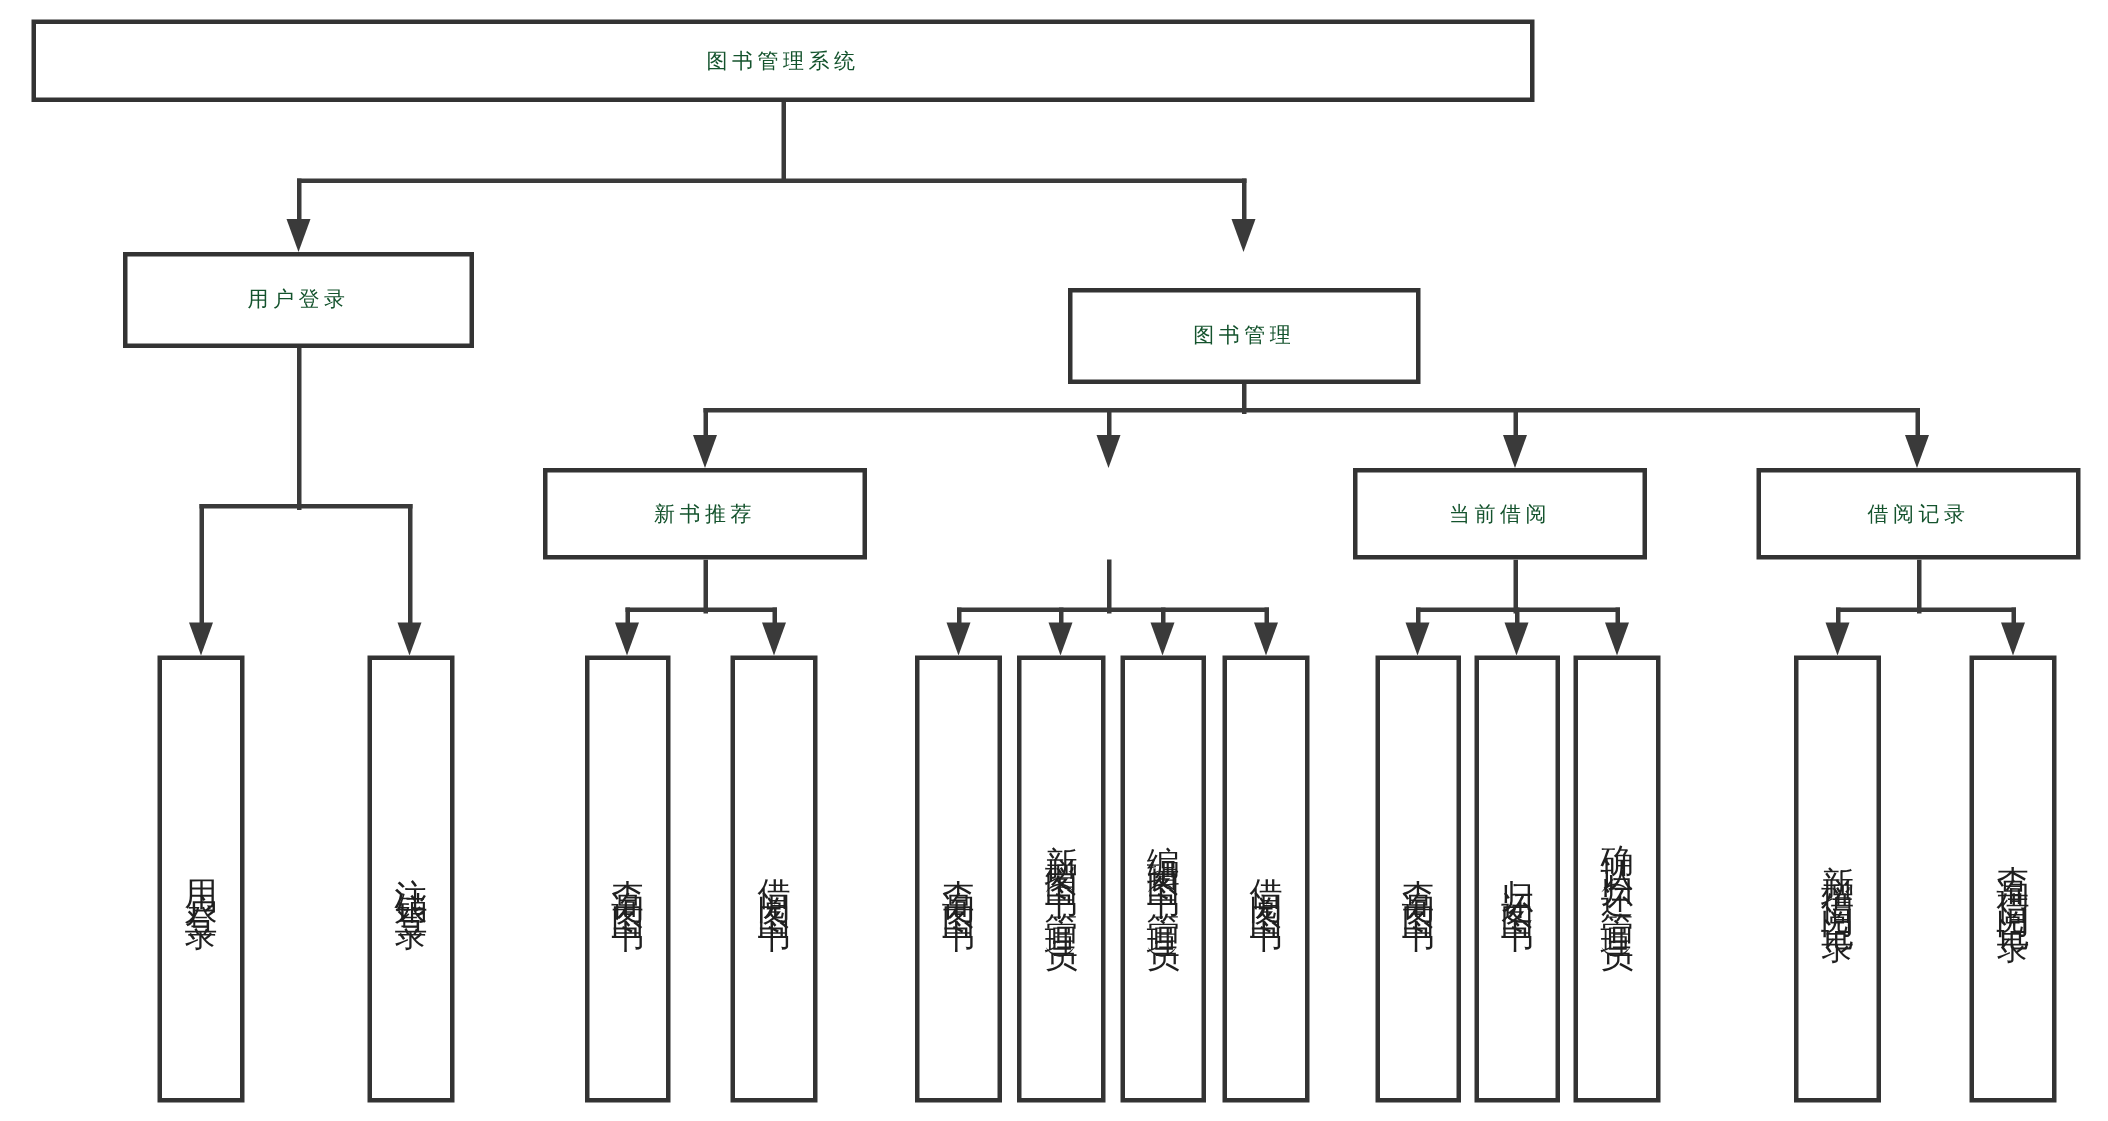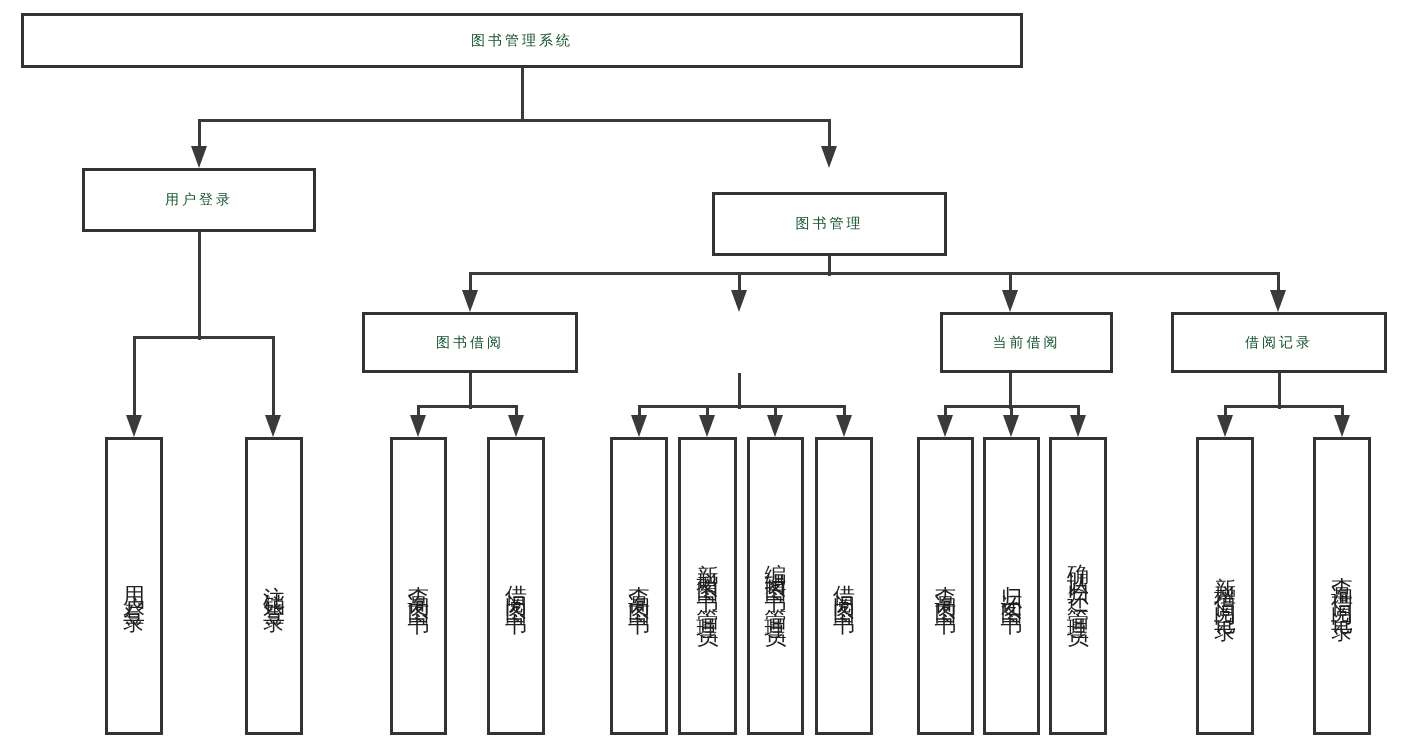--- a/index.html
+++ b/index.html
@@ -39,23 +39,23 @@
   </div>
 
   <div class="box" style="left:82px;top:168px;width:234px;height:64px;">
     <span class="hlabel">用户登录</span>
   </div>
   <div class="box" style="left:712px;top:168px;width:235px;height:64px;margin-top:24px;">
     <span class="hlabel">图书管理</span>
   </div>
 
   <div class="box" style="left:362px;top:312px;width:216px;height:61px;">
-    <span class="hlabel">图书借阅</span>
+    <span class="hlabel">新书推荐</span>
   </div>
-  <div class="box" style="left:940px;top:312px;width:173px;height:61px;">
+  <div class="box" style="left:902px;top:312px;width:196px;height:61px;">
     <span class="hlabel">当前借阅</span>
   </div>
   <div class="box" style="left:1171px;top:312px;width:216px;height:61px;">
     <span class="hlabel">借阅记录</span>
   </div>
 
   <div class="box" style="left:105px;top:437px;width:58px;height:298px;">
     <span class="vlabel">用户登录</span>
   </div>
   <div class="box" style="left:245px;top:437px;width:58px;height:298px;">

